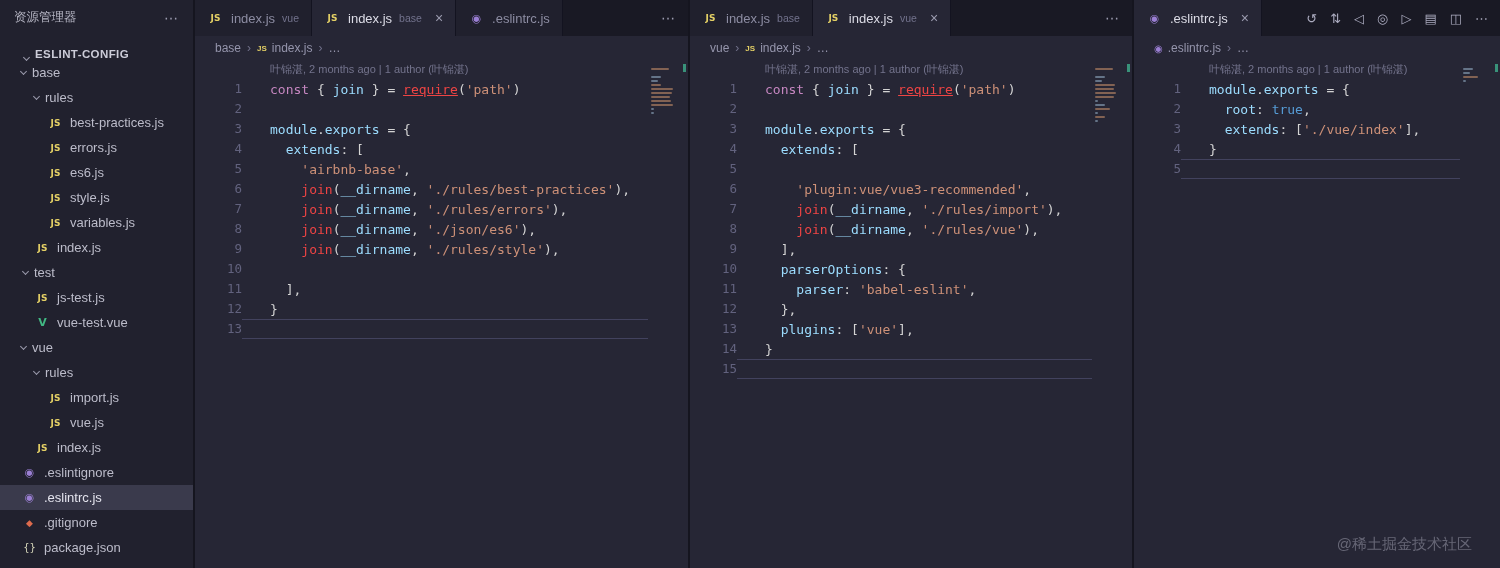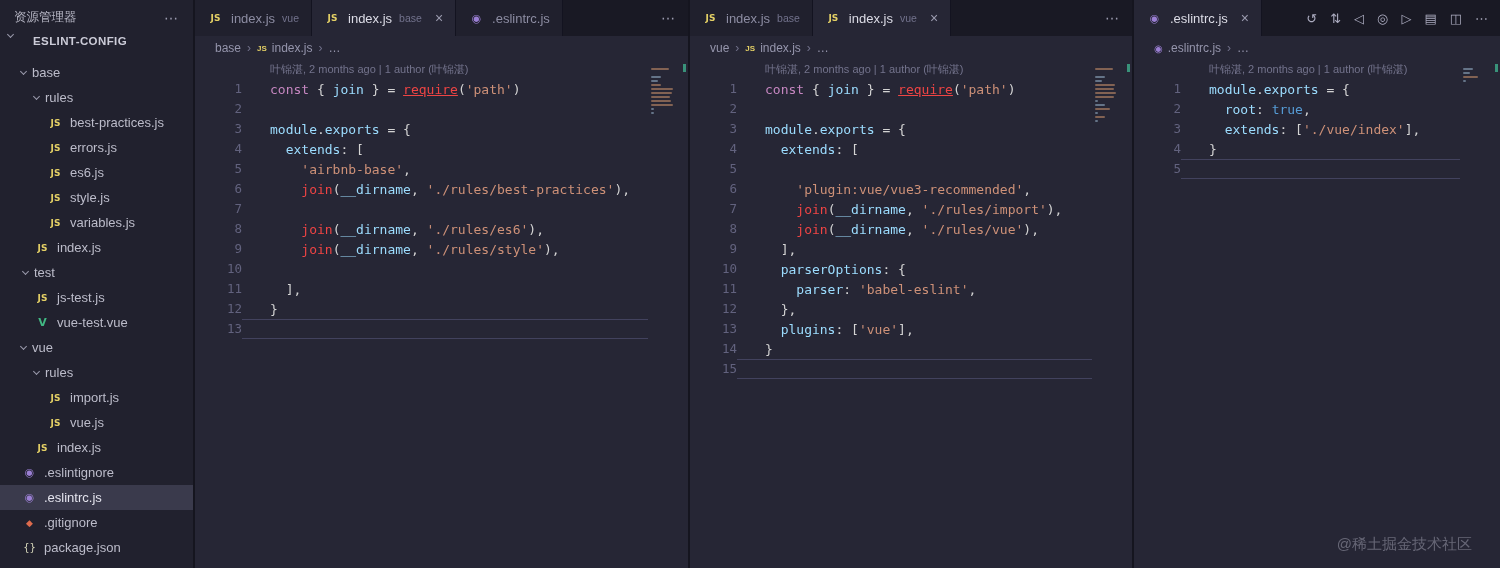--- a/index.html
+++ b/index.html
@@ -4,21 +4,21 @@
 <style>
   * { margin:0; padding:0; box-sizing:border-box; }
   html,body { background:#14141d; }
   body { font-family:"Liberation Sans", sans-serif; }
   #app { width:1500px; height:568px; display:flex; overflow:hidden; background:#262635; position:relative; }
 
   
   .sidebar { width:193px; flex-shrink:0; background:#21212e; display:flex; flex-direction:column; color:#bcbcca; overflow:hidden; }
   .sidebar-header { height:35px; flex-shrink:0; display:flex; align-items:center; justify-content:space-between; padding:0 14px; font-size:12.5px; color:#b6b6c4; }
   .sb-more { color:#9c9cb0; font-size:14px; letter-spacing:1px; cursor:pointer; }
-  .project-row { height:25px; display:flex; align-items:flex-start; gap:20px; padding-left:8px; font-weight:bold; font-size:11.5px; letter-spacing:.4px; color:#ccccd8; cursor:pointer; }
+  .project-row { height:25px; display:flex; align-items:flex-end; gap:6px; padding-left:24px; font-weight:bold; font-size:11.5px; letter-spacing:.4px; color:#ccccd8; cursor:pointer; }
   .file-tree { flex:1; overflow:hidden; }
   .tree-row { height:25px; display:flex; align-items:center; gap:6px; font-size:13px; color:#bcbcca; cursor:pointer; white-space:nowrap; }
   .tree-row.selected { background:#3a3a4c; color:#e4e4ee; }
   .chev { width:5px; height:5px; border-right:1.4px solid #9a9aac; border-bottom:1.4px solid #9a9aac; transform:rotate(45deg); margin-top:-3px; flex-shrink:0; }
   .ficon { width:17px; text-align:center; flex-shrink:0; font-weight:bold; font-family:"DejaVu Sans", sans-serif; }
   .ficon.js { color:#e3cf65; font-size:9px; letter-spacing:0; }
   .ficon.vue { color:#41b883; font-size:11px; }
   .ficon.eslint { color:#9b7fd4; font-size:11px; font-weight:normal; }
   .ficon.git { color:#dd6b4d; font-size:9px; }
   .ficon.json { color:#d6d6ba; font-size:10px; font-weight:normal; }
@@ -203,22 +203,22 @@
     <div class="editor-body">
       <div class="code-col">
         <div class="codelens">叶锦湛, 2 months ago | 1 author (叶锦湛)</div>
         <div class="code-lines">
             <div class="crow"><span class="ln">1</span><span class="ctext"><span class="kw">const</span><span class="pl"> { </span><span class="var">join</span><span class="pl"> } = </span><span class="fn u">require</span><span class="pl">(</span><span class="str">'path'</span><span class="pl">)</span></span></div>
             <div class="crow"><span class="ln">2</span><span class="ctext"></span></div>
             <div class="crow"><span class="ln">3</span><span class="ctext"><span class="var">module</span><span class="pl">.</span><span class="var">exports</span><span class="pl"> = {</span></span></div>
             <div class="crow"><span class="ln">4</span><span class="ctext"><span class="pl">  </span><span class="var">extends</span><span class="pl">: [</span></span></div>
             <div class="crow"><span class="ln">5</span><span class="ctext"><span class="pl">    </span><span class="str">'airbnb-base'</span><span class="pl">,</span></span></div>
             <div class="crow"><span class="ln">6</span><span class="ctext"><span class="pl">    </span><span class="fn">join</span><span class="pl">(</span><span class="var">__dirname</span><span class="pl">, </span><span class="str">'./rules/best-practices'</span><span class="pl">),</span></span></div>
-            <div class="crow"><span class="ln">7</span></div>
-            <div class="crow"><span class="ln">8</span><span class="ctext"><span class="pl">    </span><span class="fn">join</span><span class="pl">(</span><span class="var">__dirname</span><span class="pl">, </span><span class="str">'./rules/es6'</span><span class="pl">),</span></span></div>
+            <div class="crow"><span class="ln">7</span><span class="ctext"><span class="pl">    </span><span class="fn">join</span><span class="pl">(</span><span class="var">__dirname</span><span class="pl">, </span><span class="str">'./rules/errors'</span><span class="pl">),</span></span></div>
+            <div class="crow"><span class="ln">8</span><span class="ctext"><span class="pl">    </span><span class="fn">join</span><span class="pl">(</span><span class="var">__dirname</span><span class="pl">, </span><span class="str">'./json/es6'</span><span class="pl">),</span></span></div>
             <div class="crow"><span class="ln">9</span><span class="ctext"><span class="pl">    </span><span class="fn">join</span><span class="pl">(</span><span class="var">__dirname</span><span class="pl">, </span><span class="str">'./rules/style'</span><span class="pl">),</span></span></div>
             <div class="crow"><span class="ln">10</span></div>
             <div class="crow"><span class="ln">11</span><span class="ctext"><span class="pl">  ],</span></span></div>
             <div class="crow"><span class="ln">12</span><span class="ctext"><span class="pl">}</span></span></div>
             <div class="crow current"><span class="ln">13</span><span class="ctext"></span></div>
           </div>
       </div>
       <div class="minimap">
           <div class="mline" style="width: 17.6px; background: rgb(192, 138, 104);"></div>
           <div class="mline" style="background: transparent;"></div>

